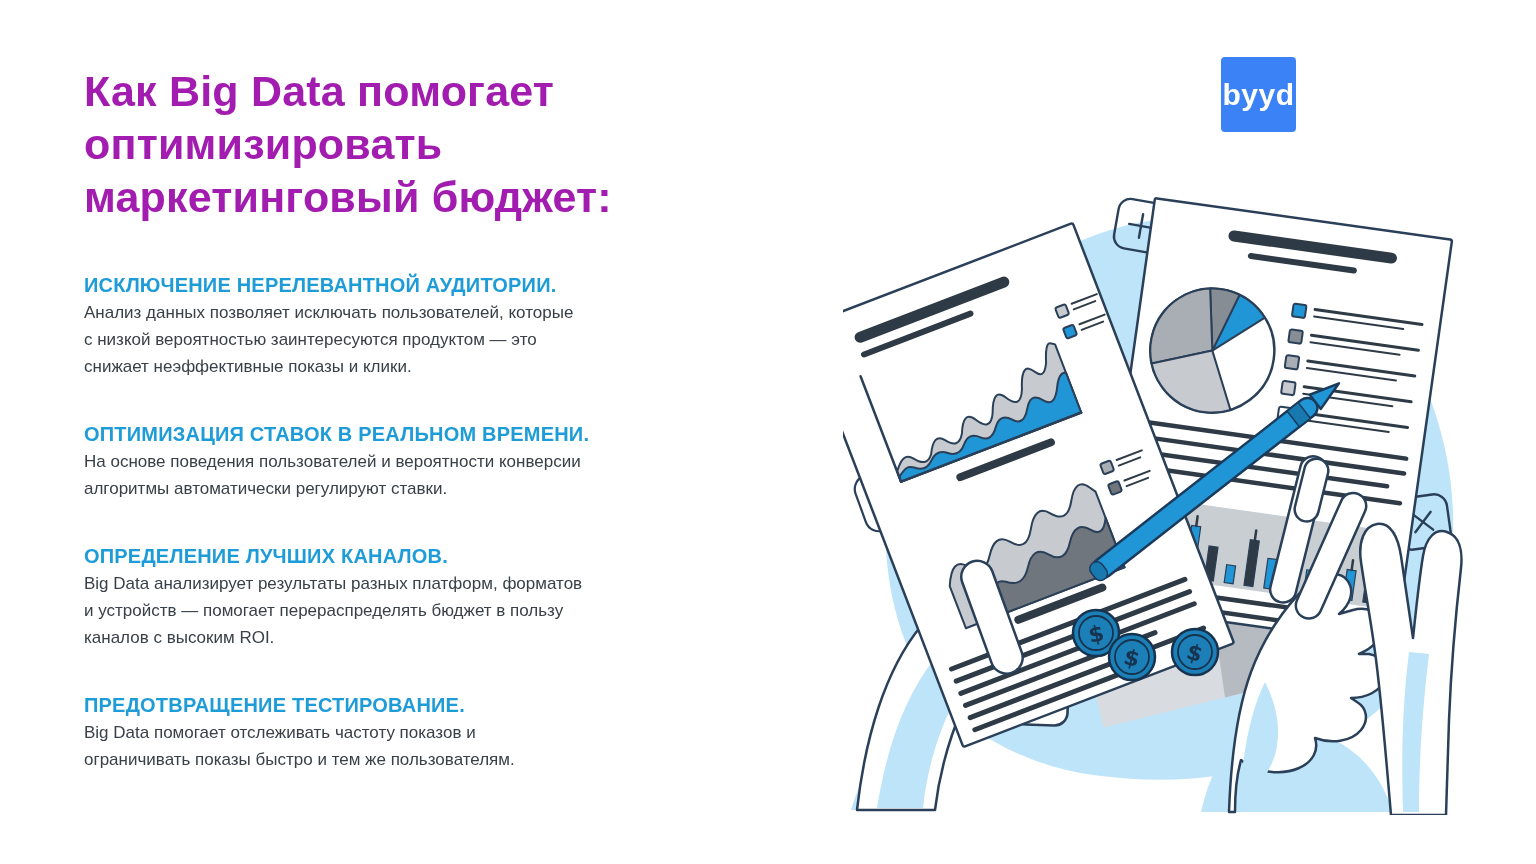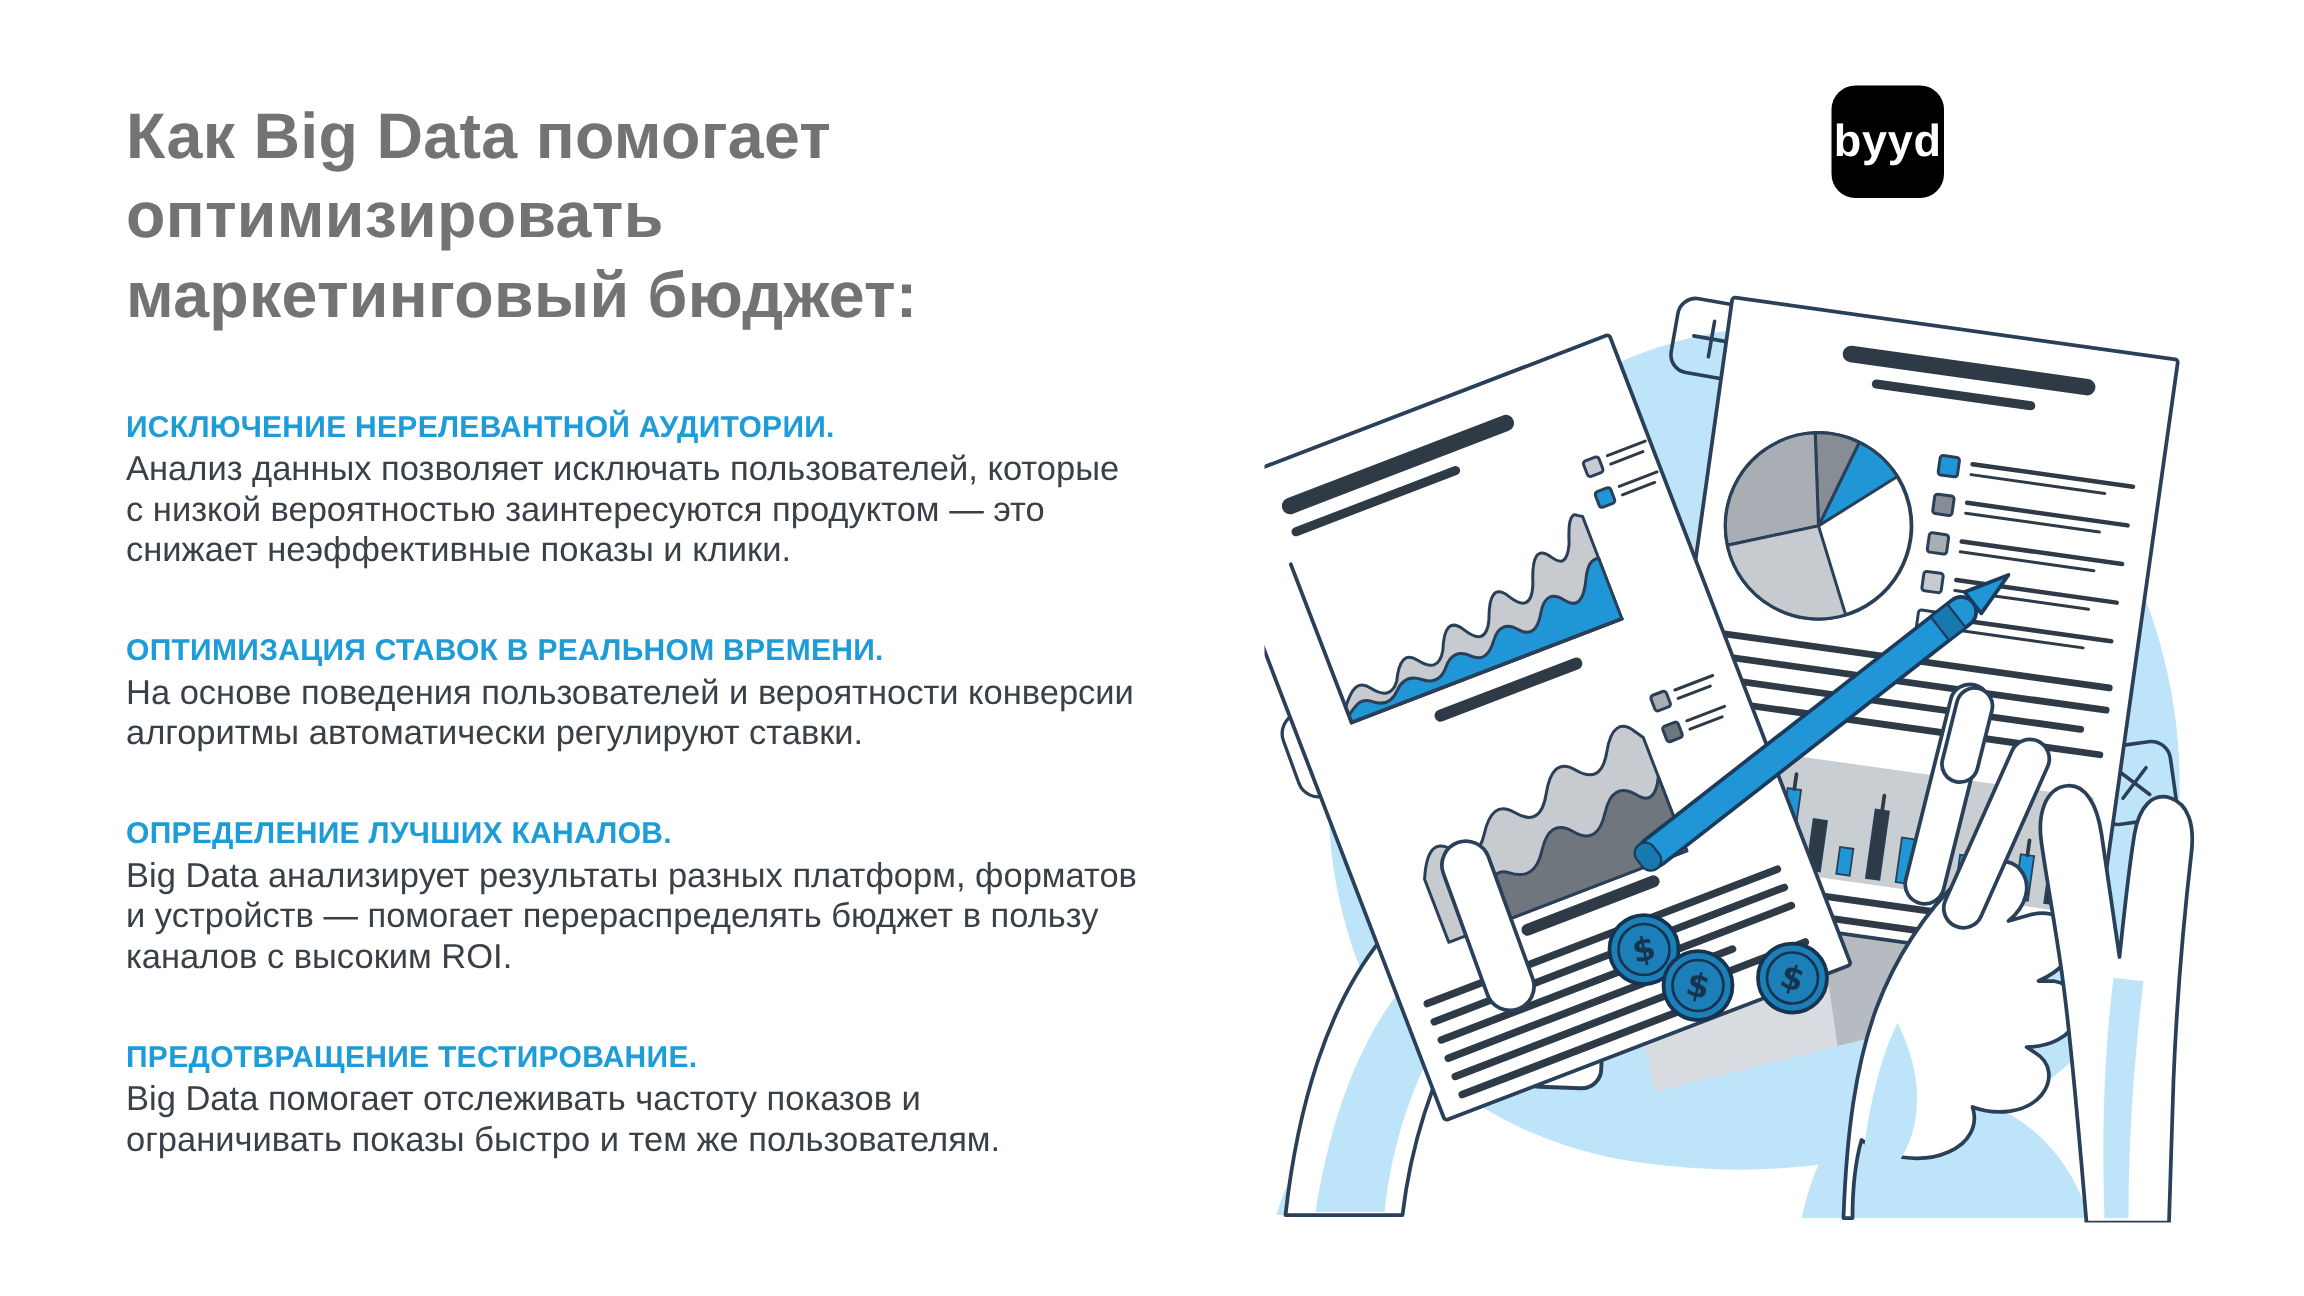--- a/index.html
+++ b/index.html
@@ -7,37 +7,37 @@
     width:1536px;height:864px;position:relative;overflow:hidden;
     background:#ffffff;
     font-family:"Liberation Sans","DejaVu Sans",sans-serif;
   }
   .slide{position:absolute;inset:0;}
 
   
   .title{
     position:absolute;left:84px;top:36px;width:700px;
     font-size:43px;font-weight:700;line-height:1.24;
-    color:#737373;white-space:pre-line;letter-spacing:0.2px;
+    color:#a21caf;white-space:pre-line;letter-spacing:0.2px;
   }
   .sections{position:absolute;left:84px;top:231px;width:690px;}
   .section{margin-bottom:31px;margin-top:41px;}
   .section-heading{
     font-size:20px;font-weight:700;line-height:27px;
     color:#1E9CD8;letter-spacing:0.2px;
   }
   .section-body{
-    font-size:23px;font-weight:500;line-height:27px;
+    font-size:17px;font-weight:500;line-height:27px;
     color:#3A4048;white-space:pre-line;
   }
 
   
   .logo{position:absolute;left:1221px;top:57px;display:flex;gap:17px;align-items:flex-start;}
   .logo-mark{
-    width:75px;height:75px;border-radius:16px;background:#000000;
+    width:75px;height:75px;border-radius:4px;background:#3b82f6;
     color:#ffffff;display:flex;align-items:center;justify-content:center;
     font-size:30px;font-weight:700;letter-spacing:0.5px;
   }
   .logo-tagline{
     color:#1E9CD8;font-weight:700;font-size:21px;line-height:26px;
     white-space:pre-line;letter-spacing:0.4px;padding-top:2px;
   }
 
   
   .illustration{position:absolute;left:843px;top:190px;width:640px;height:625px;}

